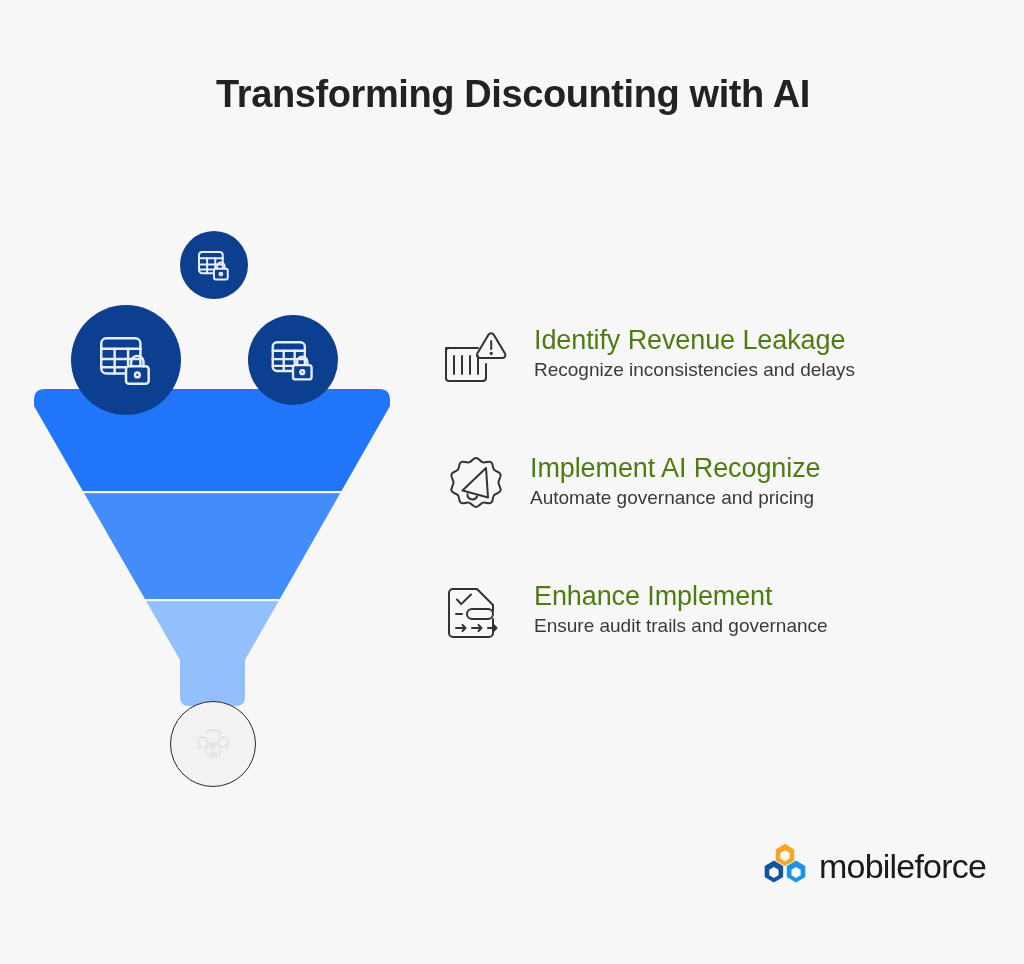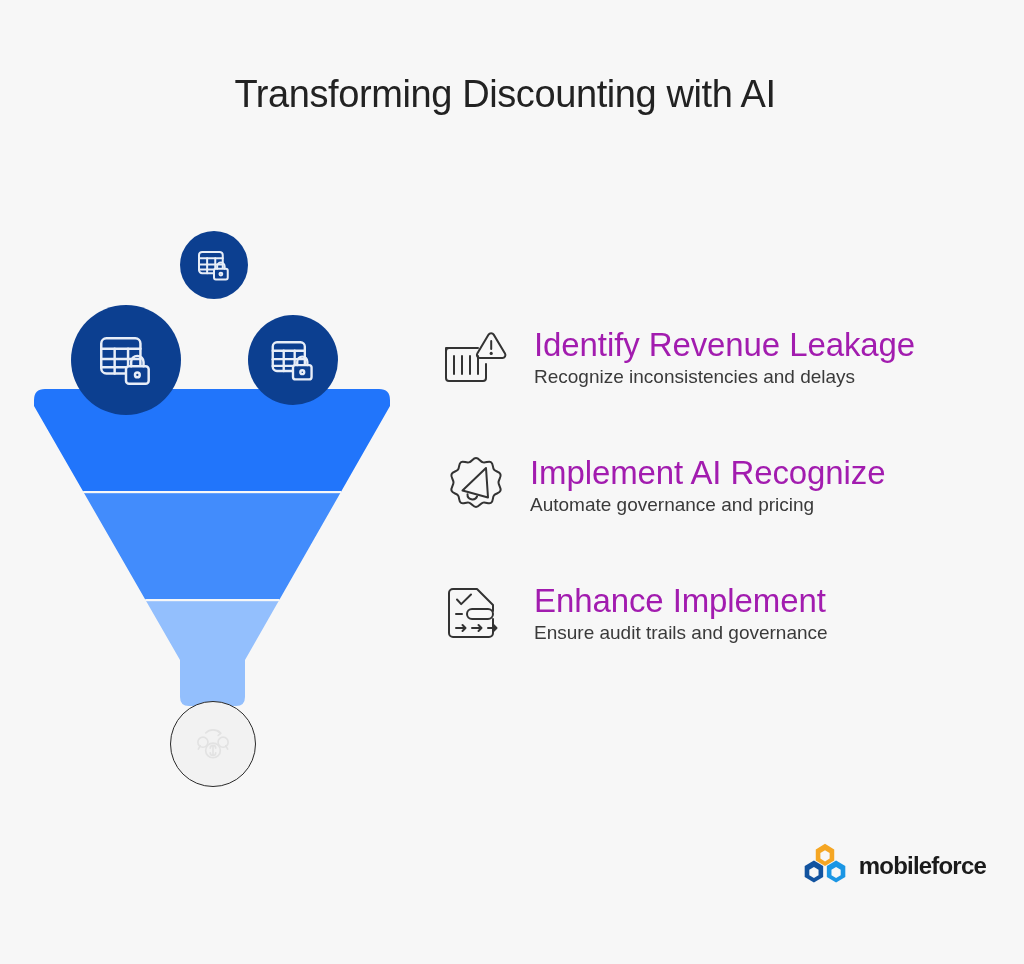--- a/index.html
+++ b/index.html
@@ -17,25 +17,25 @@
   #infographic {
     position: relative;
     width: 1024px;
     height: 964px;
   }
 
   
   .title {
     position: absolute;
     top: 72px;
-    left: 5px;
+    left: 13px;
     width: 1000px;
     text-align: center;
     font-size: 38px;
-    font-weight: normal;
+    font-weight: bold;
     color: #222222;
     letter-spacing: -0.4px;
     line-height: 1.2;
   }
 
   
   .funnel-area {
     position: absolute;
     left: 0;
     top: 0;
@@ -96,22 +96,22 @@
     display: flex;
     align-items: center;
     justify-content: center;
     margin-top: 4px;
   }
   .step-text {
     padding-left: 22px;
     padding-top: 4px;
   }
   .step-title {
-    font-size: 33px;
-    color: #a21caf;
+    font-size: 27px;
+    color: #4d7c0f;
     font-weight: 400;
     line-height: 1.25;
     letter-spacing: -0.1px;
   }
   .step-sub {
     font-size: 19px;
     color: #3a3a3a;
     font-weight: 400;
     line-height: 1.3;
   }
@@ -121,22 +121,22 @@
   
   .logo {
     position: absolute;
     right: 38px;
     bottom: 74px;
     display: flex;
     align-items: center;
   }
   .logo-mark { width: 48px; height: 48px; }
   .logo-word {
-    font-size: 24px;
-    font-weight: bold;
+    font-size: 34px;
+    font-weight: normal;
     color: #1b1b1b;
     letter-spacing: -0.8px;
     margin-left: 10px;
     line-height: 1;
   }
 </style>
 </head>
 <body>
 
 <div id="infographic">

